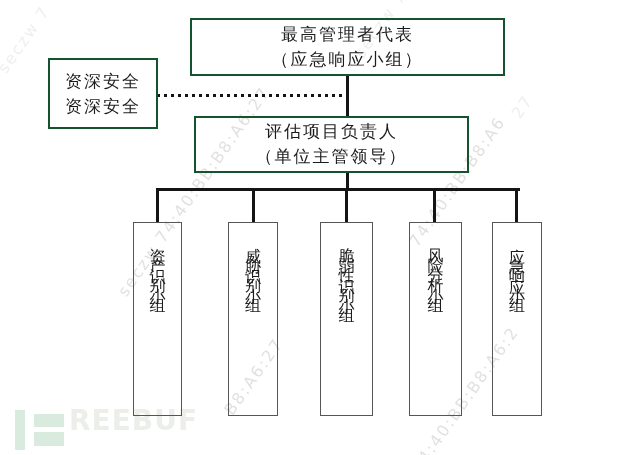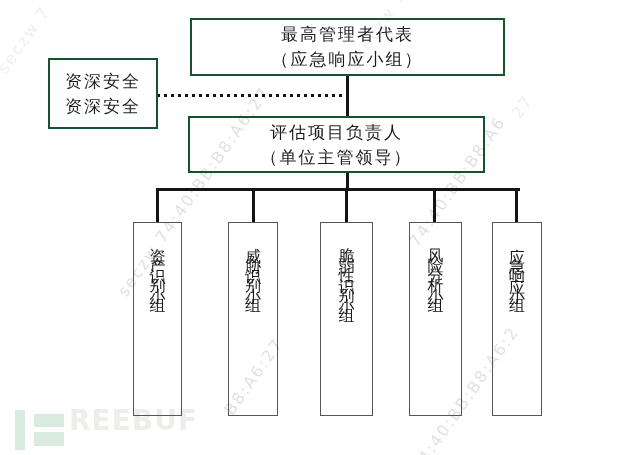--- a/index.html
+++ b/index.html
@@ -82,21 +82,21 @@
   <div class="box" style="left:190px;top:18px;width:315px;height:58px;">
     <div class="bline">最高管理者代表</div>
     <div class="bline">（应急响应小组）</div>
   </div>
 
   <div class="box" style="left:48px;top:58px;width:110px;height:71px;">
     <div class="bline">资深安全</div>
     <div class="bline">资深安全</div>
   </div>
 
-  <div class="box" style="left:188px;top:116px;width:297px;height:57px;">
+  <div class="box" style="left:194px;top:116px;width:275px;height:57px;font-family:Liberation Mono, monospace;">
     <div class="bline">评估项目负责人</div>
     <div class="bline">（单位主管领导）</div>
   </div>
 
   <div class="team" style="left:133px;width:49px;">
     <span class="vtext">资产识别小组</span>
   </div>
   <div class="team" style="left:228px;width:50px;">
     <span class="vtext">威胁识别小组</span>
   </div>

